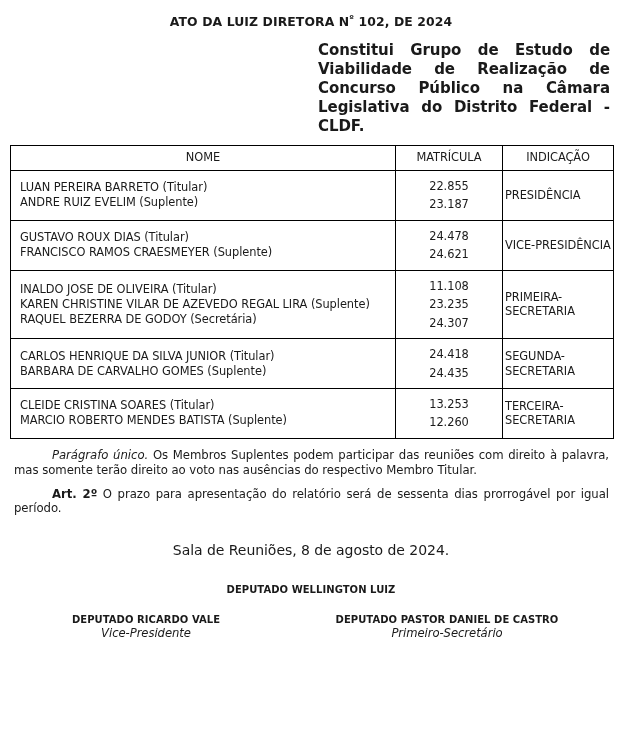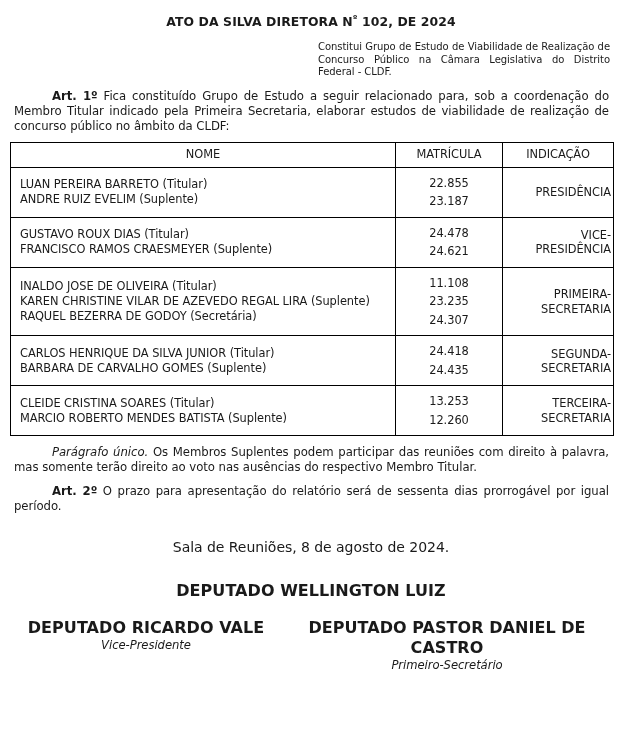--- a/index.html
+++ b/index.html
@@ -35,22 +35,22 @@
   .sup {
     font-size: 8.4px;
     vertical-align: super;
     line-height: 0;
   }
 
   
   .ementa {
     margin: 11px 2px 0 auto;
     width: 292px;
-    font-weight: normal;
-    font-size: 10px;
+    font-weight: bold;
+    font-size: 15px;
     line-height: 1.27;
     text-align: justify;
     text-align-last: left;
     letter-spacing: -0.05px;
   }
 
   
   .para {
     font-size: 11.7px;
     line-height: 1.265;
@@ -93,22 +93,22 @@
     line-height: 1.32;
     text-align: left;
     border-radius: 6px;
   }
   td.matricula {
     text-align: center;
     padding: 6px 0 6px 0;
     line-height: 1.62;
   }
   td.indicacao {
-    text-align: right;
-    padding: 6px 2px 6px 10px;
+    text-align: left;
+    padding: 6px 2px 6px 2px;
     line-height: 1.25;
   }
   .nome-line { display: block; white-space: nowrap; }
   .matr-line { display: block; }
   .ind-line  { display: block; }
 
   
   .sala {
     text-align: center;
     font-size: 14px;
@@ -116,21 +116,21 @@
     letter-spacing: -0.05px;
   }
   .sig-block {
     margin-top: 26px;
   }
   .sig-center {
     text-align: center;
   }
   .sig-name {
     font-weight: bold;
-    font-size: 16px;
+    font-size: 10px;
     line-height: 1.24;
     letter-spacing: 0.05px;
   }
   .sig-role {
     font-style: italic;
     font-size: 11.6px;
     line-height: 1.25;
     letter-spacing: -0.05px;
   }
   .sig-row {
@@ -141,26 +141,25 @@
     text-align: center;
   }
   .sig-row .sig-col.left  { width: 272px; }
   .sig-row .sig-col.right { width: 330px; }
 </style>
 </head>
 <body>
 
 <div class="page">
 
-  <h1 class="doc-title"><span>ATO DA SILVA DIRETORA N</span><span class="sup">º</span><span> 102, DE 2024</span></h1>
+  <h1 class="doc-title"><span>ATO DA LUIZ DIRETORA N</span><span class="sup">º</span><span> 102, DE 2024</span></h1>
 
   <div class="ementa">Constitui Grupo de Estudo de Viabilidade de Realização de Concurso Público na Câmara Legislativa do Distrito Federal - CLDF.</div>
 
 
-  <p class="para"><b>Art. 1º</b><span> Fica constituído Grupo de Estudo a seguir relacionado para, sob a coordenação do Membro Titular indicado pela Primeira Secretaria, elaborar estudos de viabilidade de realização de concurso público no âmbito da CLDF:</span></p>
 
   <table class="members">
     <colgroup>
       <col class="c-nome">
       <col class="c-matr">
       <col class="c-indic">
     </colgroup>
     <thead>
       <tr>
         <th>NOME</th>

